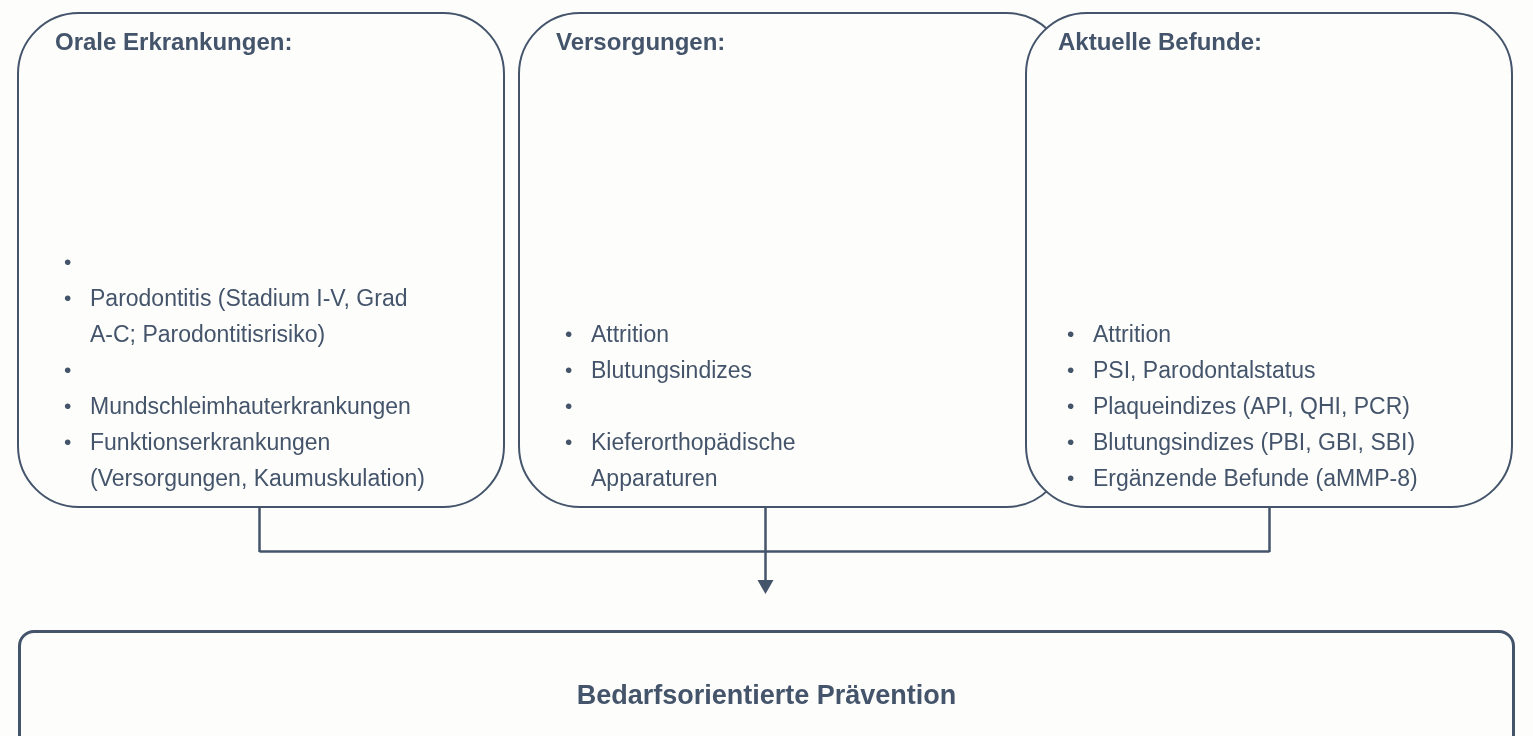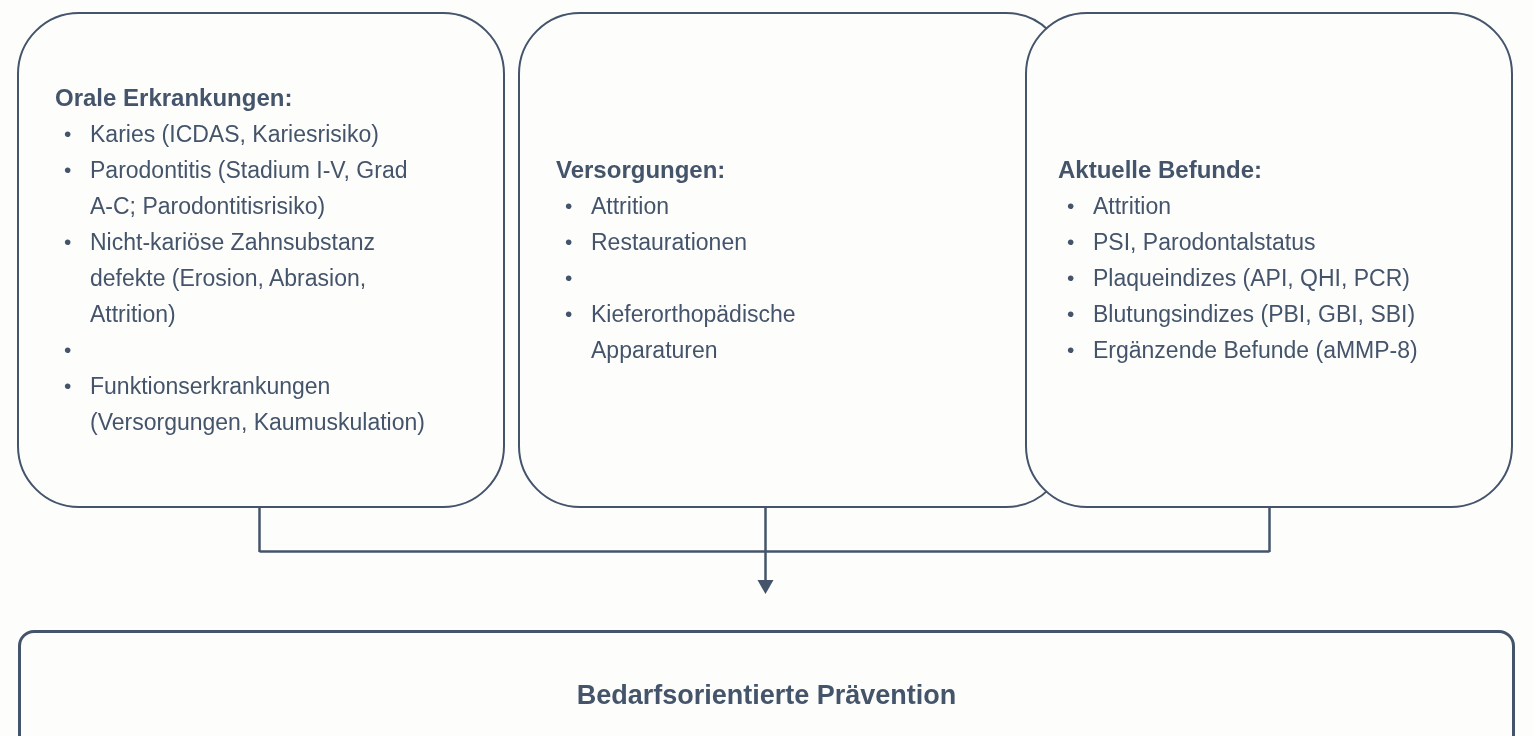--- a/index.html
+++ b/index.html
@@ -27,21 +27,21 @@
   .topbox {
     position: absolute;
     top: 12px;
     height: 496px;
     border: 2.5px solid #44546A;
     border-radius: 62px;
     background: #fdfdfc;
     box-sizing: border-box;
     display: flex;
     flex-direction: column;
-    justify-content: center;
+    justify-content: space-between;
     padding: 10px 16px 10px 36px;
   }
   .box-1 { left: 17px;   width: 488px; }
   .box-2 { left: 518px;  width: 550px; }
   .box-3 { left: 1025px; width: 488px; padding-left: 31px; }
 
   .box-title {
     font-weight: bold;
     font-size: 24px;
     line-height: 36px;
@@ -100,54 +100,51 @@
       <line x1="765.5" y1="506" x2="765.5" y2="582"></line>
     </g>
     <polygon points="757.5,580 773.5,580 765.5,594" fill="#44546A"></polygon>
   </svg>
 
   <div class="topbox box-1">
     <div class="box-title">Orale Erkrankungen:</div>
     <ul class="bullet-list">
       <li>
         <span class="bullet">•</span>
-        <span class="item-text">Karies (ICDAS, Kariesrisiko)</span>
       </li>
       <li>
         <span class="bullet">•</span>
         <span class="item-text">Parodontitis (Stadium I-V, Grad
 A-C; Parodontitisrisiko)</span>
       </li>
       <li>
         <span class="bullet">•</span>
-        <span class="item-text">Nicht-kariöse Zahnsubstanz
-defekte (Erosion, Abrasion,
-Attrition)</span>
       </li>
       <li>
         <span class="bullet">•</span>
+        <span class="item-text">Mundschleimhauterkrankungen</span>
       </li>
       <li>
         <span class="bullet">•</span>
         <span class="item-text">Funktionserkrankungen
 (Versorgungen, Kaumuskulation)</span>
       </li>
     </ul>
   </div>
 
   <div class="topbox box-2">
     <div class="box-title">Versorgungen:</div>
     <ul class="bullet-list">
       <li>
         <span class="bullet">•</span>
         <span class="item-text">Attrition</span>
       </li>
       <li>
         <span class="bullet">•</span>
-        <span class="item-text">Restaurationen</span>
+        <span class="item-text">Blutungsindizes</span>
       </li>
       <li>
         <span class="bullet">•</span>
       </li>
       <li>
         <span class="bullet">•</span>
         <span class="item-text">Kieferorthopädische
 Apparaturen</span>
       </li>
     </ul>

